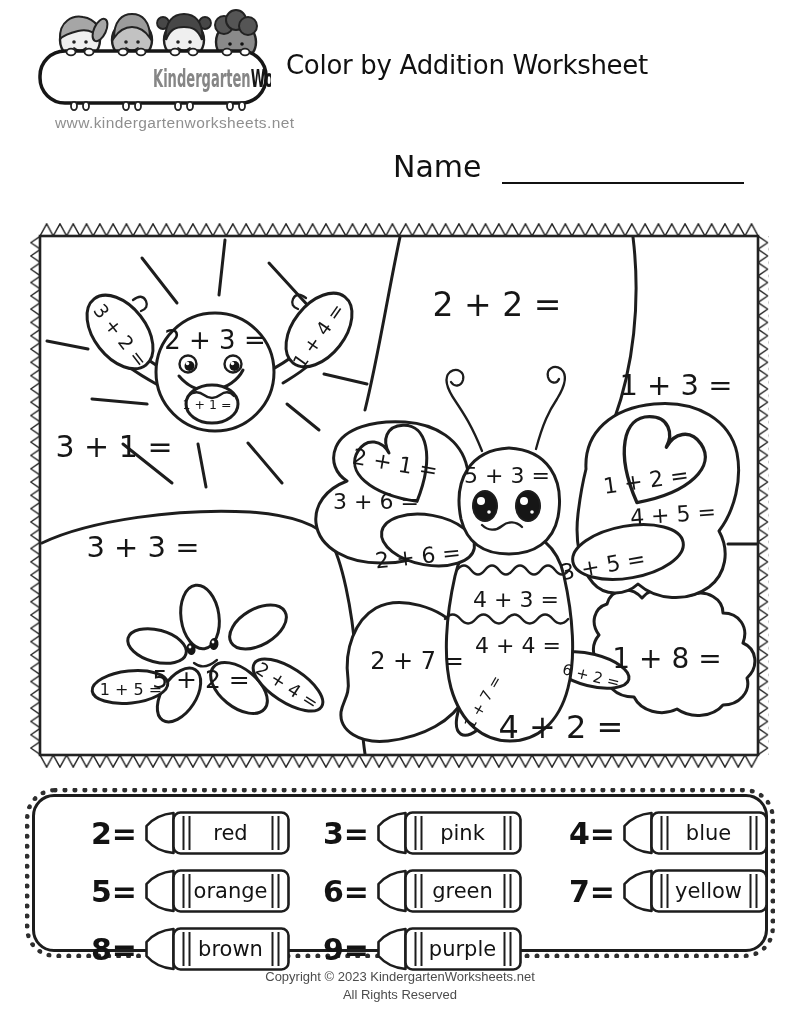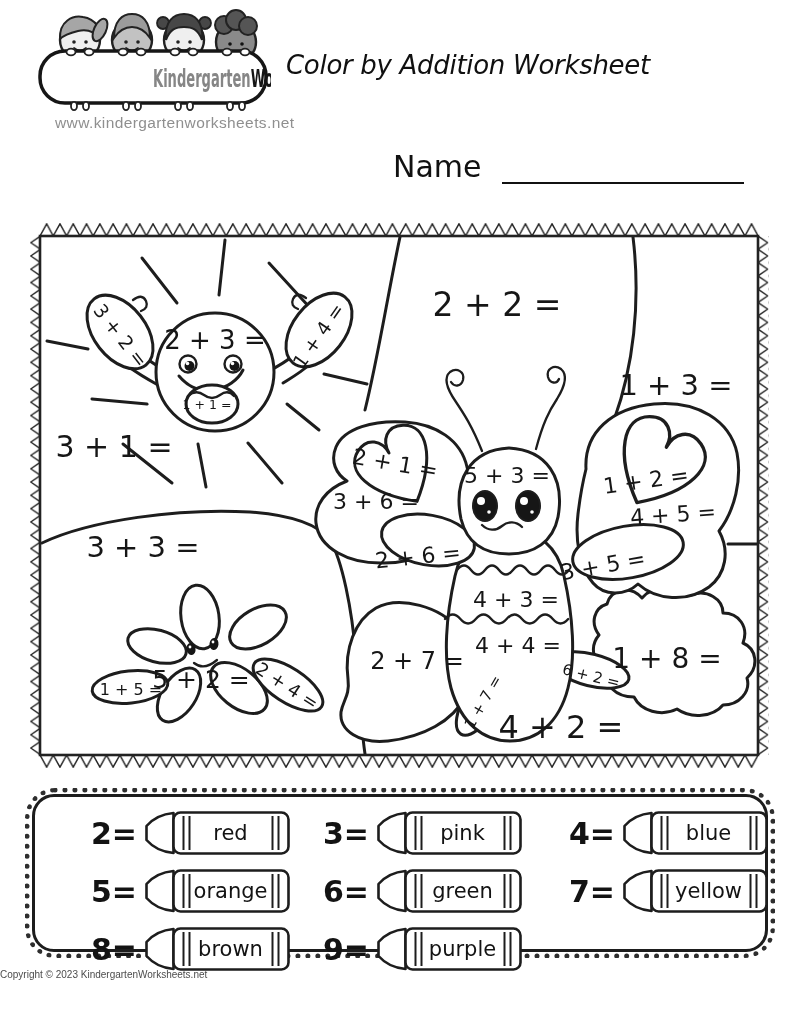--- a/index.html
+++ b/index.html
@@ -1,20 +1,20 @@
 <!DOCTYPE html>
 <html><head>
 <meta charset="utf-8">
 <style>
   html,body{margin:0;padding:0;background:#ffffff;}
   body{width:800px;height:1035px;position:relative;font-family:"Liberation Sans",sans-serif;overflow:hidden;}
   .abs{position:absolute;}
   
   #site-url{left:37px;top:114px;font-size:15.5px;color:#8f8f8f;letter-spacing:.4px;margin-left:18px;}
-  #page-title{left:286px;top:50px;font-size:26px;color:#101010;font-family:"DejaVu Sans",sans-serif;letter-spacing:-.3px;font-style:italic;}
+  #page-title{left:286px;top:50px;font-size:26px;color:#101010;font-family:"DejaVu Sans",sans-serif;letter-spacing:-.3px;}
   #name-row{left:393px;top:148px;display:flex;align-items:flex-end;font-family:"DejaVu Sans",sans-serif;gap:18px;}
   #name-row .nlabel{font-size:30px;color:#111;}
   #name-row .nline{width:242px;border-bottom:2.5px solid #111;height:34px;margin-left:2px;}
   
   #picture{left:30px;top:218px;width:740px;height:550px;}
   #picture .s{stroke:#1d1d1d;stroke-width:3;fill:#fff;stroke-linecap:round;stroke-linejoin:round;}
   #picture .l{stroke:#1d1d1d;stroke-width:3;fill:none;stroke-linecap:round;}
   #picture .thin{stroke-width:2.3;}
   #picture text{font-family:"DejaVu Sans",sans-serif;fill:#161616;text-anchor:middle;}
   
@@ -22,21 +22,21 @@
   #key-scallop{position:absolute;inset:0;border:5px dotted #2e2e2e;border-radius:30px;}
   #key-inner{position:absolute;left:7px;right:7px;top:6px;bottom:6px;border:3px solid #1d1d1d;border-radius:22px;}
   #key-grid{display:grid;grid-template-columns:232px 246px auto;padding:11px 0 0 56px;row-gap:8px;}
   .key-entry{display:flex;align-items:center;height:50px;}
   .knum{font-family:"DejaVu Sans",sans-serif;font-weight:bold;font-size:30px;color:#131313;margin-right:3px;min-width:40px;text-align:right;}
   .crayon{width:155px;height:48px;}
   .crayon .c{stroke:#1d1d1d;stroke-width:2.6;fill:#fff;stroke-linejoin:round;}
   .crayon line{stroke:#1d1d1d;stroke-width:2;}
   .crayon text{font-family:"DejaVu Sans",sans-serif;font-size:21px;fill:#131313;text-anchor:middle;}
   
-  #footer{left:0;top:968px;width:800px;color:#4c4c4c;font-size:10px;line-height:1.4;}
+  #footer{left:0;top:968px;width:800px;text-align:center;color:#4c4c4c;font-size:13px;line-height:1.4;}
   
   #logo{left:36px;top:8px;width:235px;height:104px;}
 </style>
 </head>
 <body>
 
 <svg id="logo" class="abs" viewBox="0 0 235 104">
 
   <g>
     <circle cx="44" cy="32" r="20" fill="#efefef" stroke="#222" stroke-width="2.4"></circle>
@@ -367,13 +367,14 @@
           <text x="88" y="31">purple</text>
         </svg>
       </div>
 
     </div>
   </div>
 </div>
 
 <div id="footer" class="abs">
   <div>Copyright © 2023 KindergartenWorksheets.net</div>
+  <div>All Rights Reserved</div>
 </div>
 
 </body></html>

